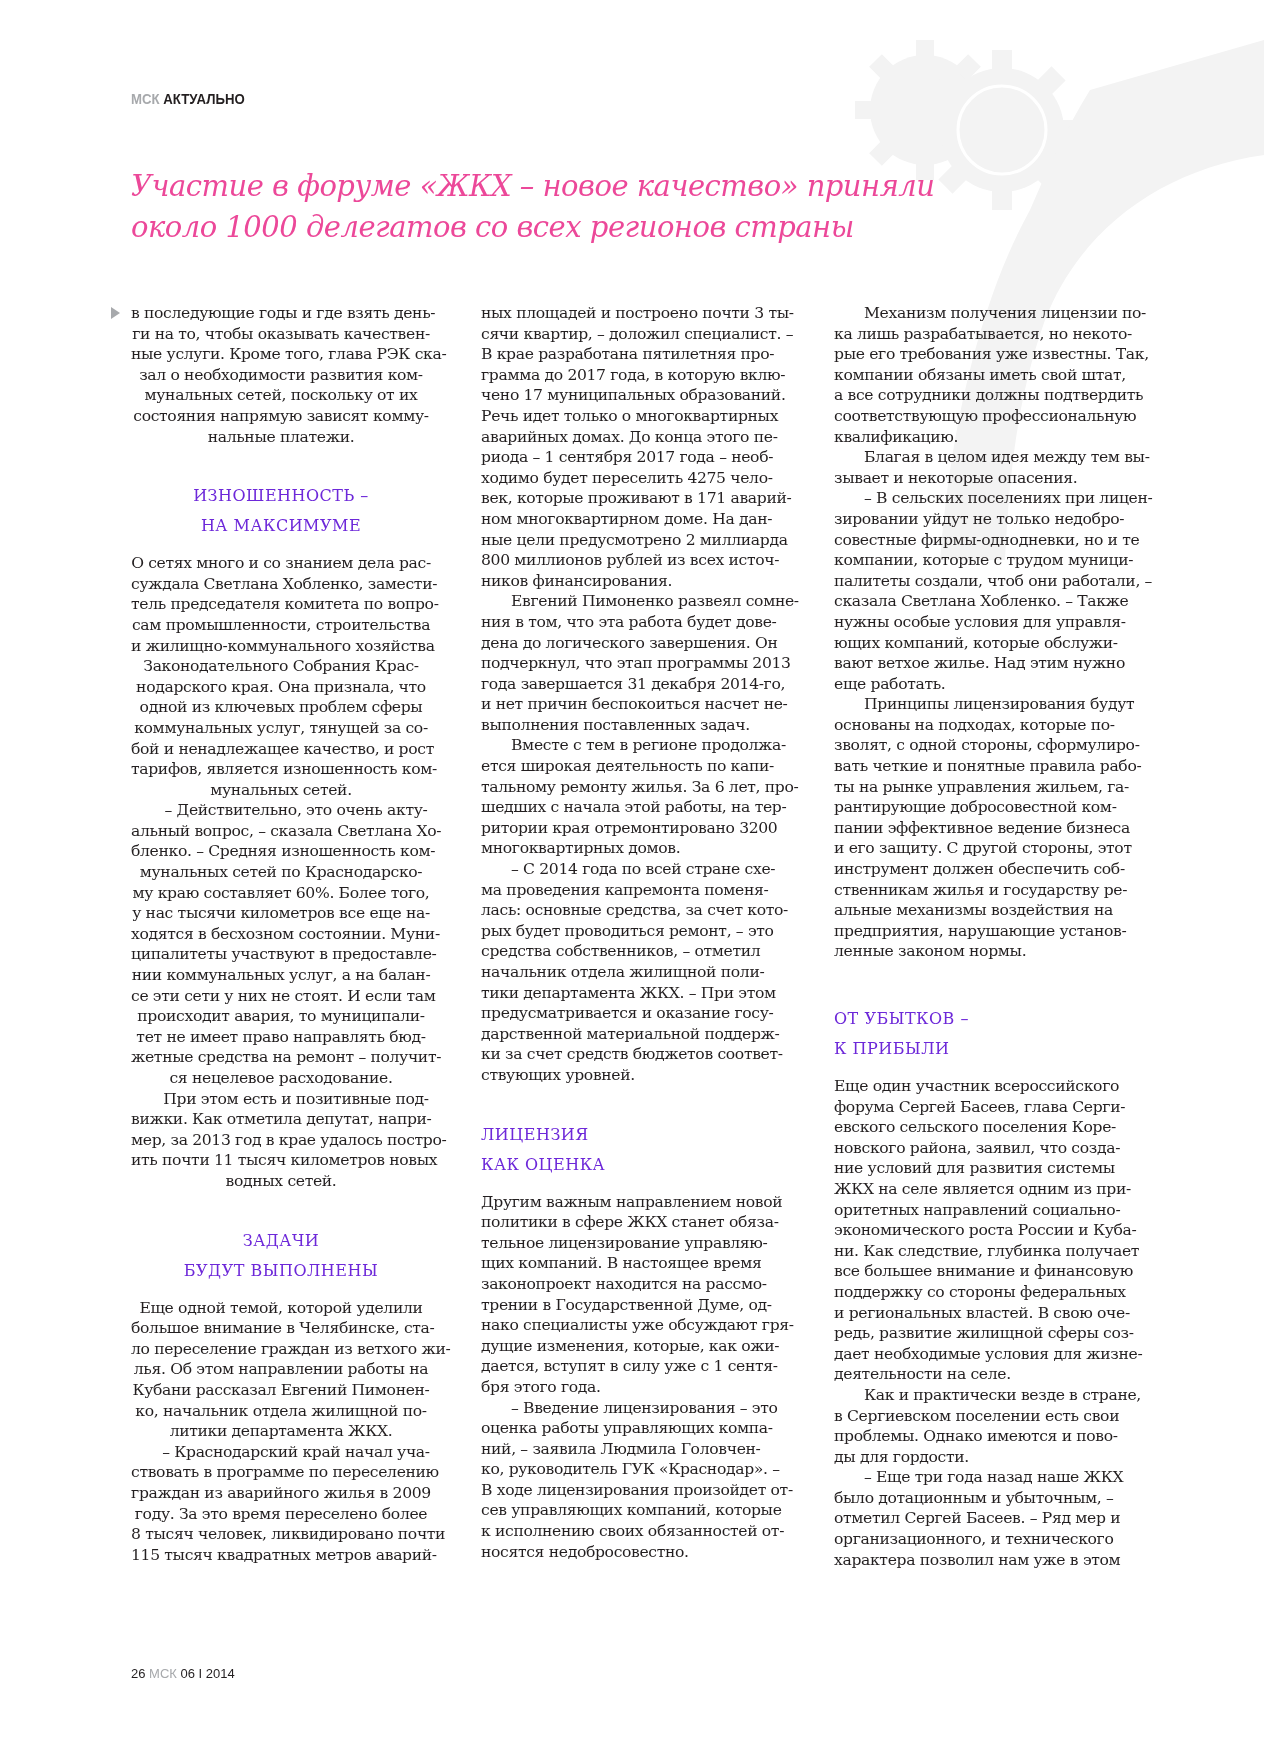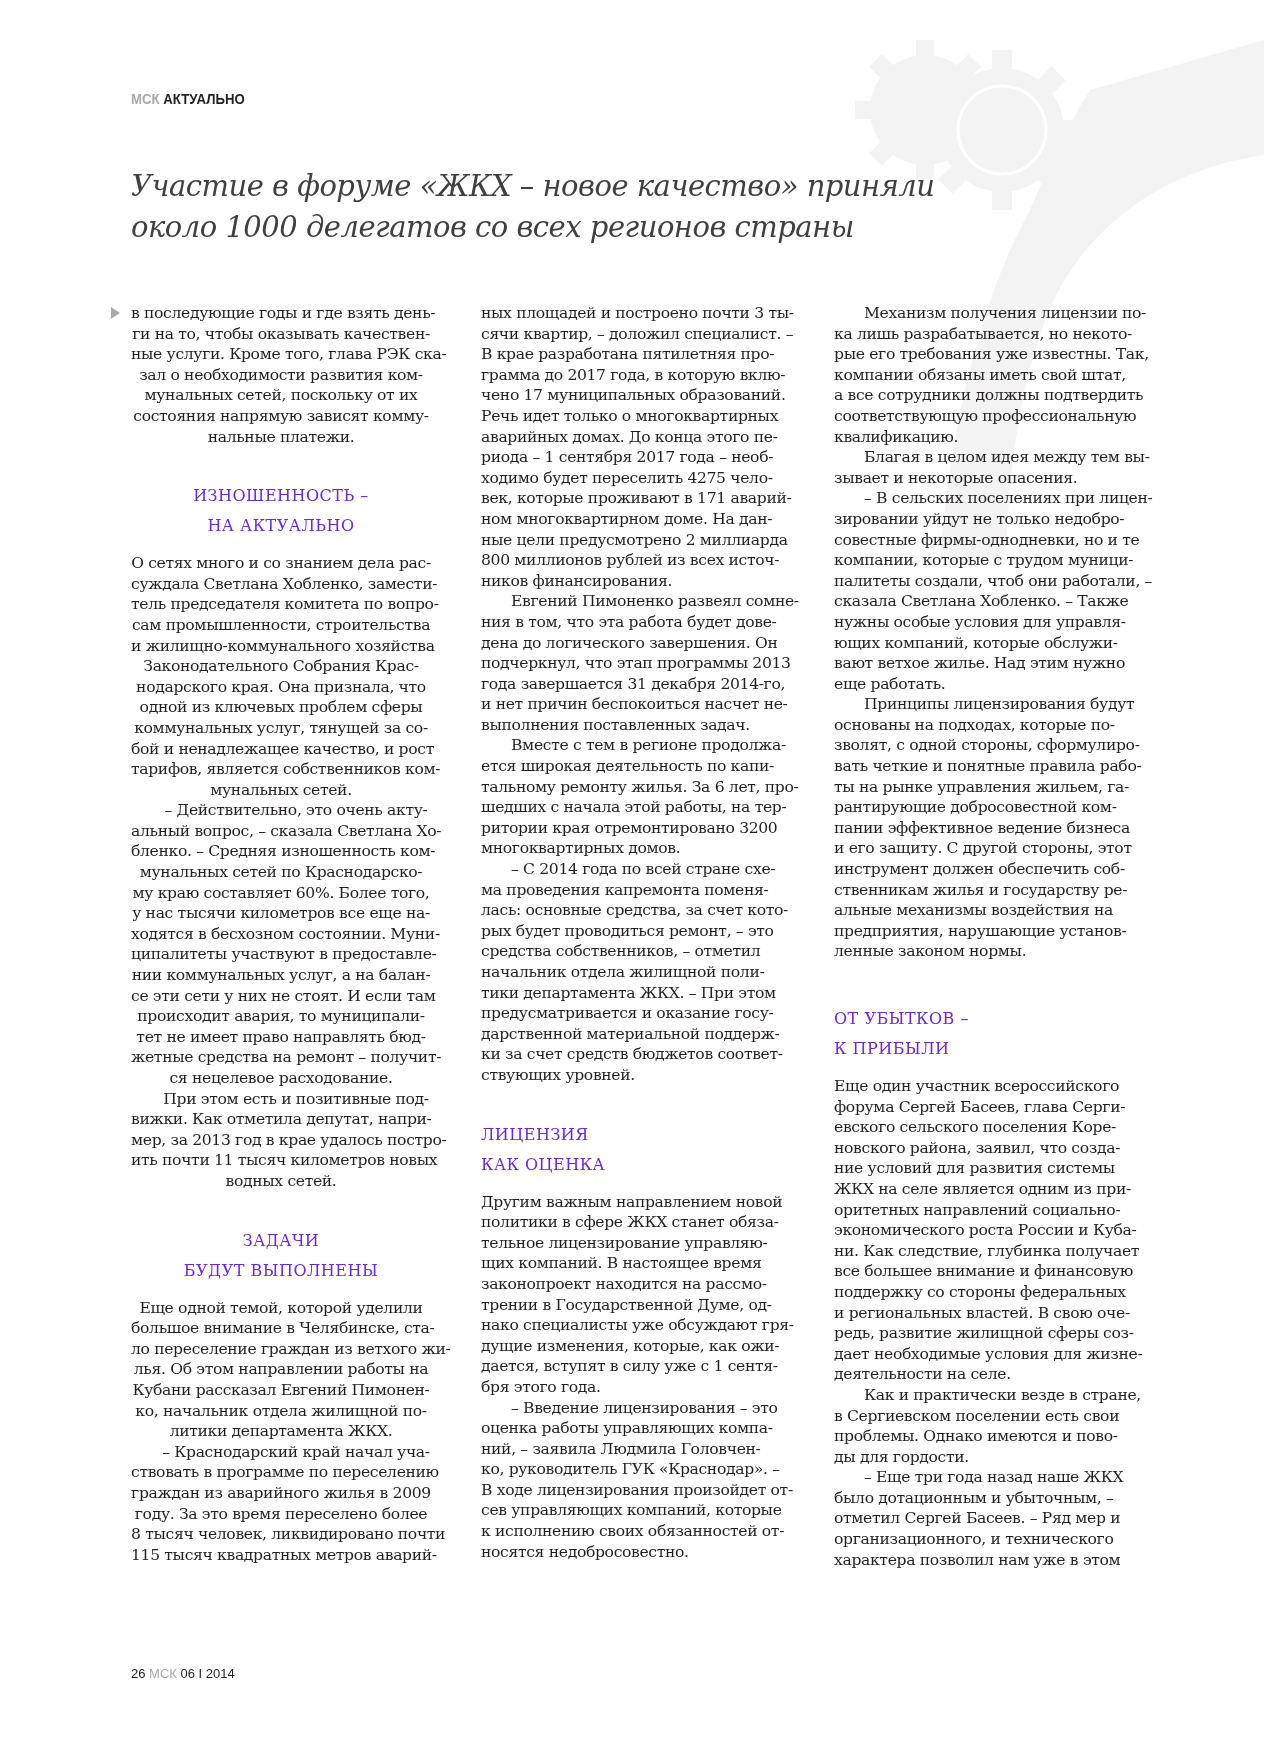--- a/index.html
+++ b/index.html
@@ -1,21 +1,21 @@
 <!DOCTYPE html>
 <html><head>
 <meta charset="utf-8">
 <style>
   html, body { margin: 0; padding: 0; background: #ffffff; }
   body { width: 1264px; height: 1760px; position: relative; overflow: hidden; font-family: "DejaVu Serif", serif; color: #231f20; }
   .gear-bg { position: absolute; left: 830px; top: 0; width: 434px; height: 700px; z-index: 0; }
   .section-label { position: absolute; left: 131px; top: 90px; font-family: "Liberation Sans", sans-serif; font-size: 15px; font-weight: bold; letter-spacing: 0px; z-index: 1; transform: scaleX(0.88); transform-origin: left; }
   .section-label .brand { color: #a7a9ac; }
   .section-label .rubric { color: #231f20; }
-  .headline { position: absolute; left: 131px; top: 166px; font-family: "DejaVu Serif", serif; font-style: italic; font-size: 29px; line-height: 41px; color: #404040; z-index: 1; letter-spacing: -0.5px; }
+  .headline { position: absolute; left: 131px; top: 166px; font-family: "DejaVu Serif", serif; font-style: italic; font-size: 29px; line-height: 41px; color: #ec4899; z-index: 1; letter-spacing: -0.5px; }
   .headline div { white-space: nowrap; }
   .col { position: absolute; top: 303px; width: 300px; z-index: 1; }
   .col1 { left: 131px; text-align: center; }
   .col2 { left: 481px; }
   .col3 { left: 834px; }
   .line { font-size: 15.6px; line-height: 20.6px; white-space: nowrap; letter-spacing: -0.35px; height: 20.6px; }
   .line.indent { padding-left: 30px; }
   .subhead { font-family: "DejaVu Serif", serif; color: #6d28d9; font-size: 16px; line-height: 30px; letter-spacing: 0.5px; }
   .bullet { position: absolute; left: -20px; top: 4px; width: 0; height: 0; border-top: 6px solid transparent; border-bottom: 6px solid transparent; border-left: 9px solid #a7a9ac; }
   .footer { position: absolute; left: 131px; top: 1666px; font-family: "Liberation Sans", sans-serif; font-size: 13px; color: #231f20; z-index: 1; }
@@ -74,34 +74,34 @@
     <div class="line">в последующие годы и где взять день-</div>
     <div class="line">ги на то, чтобы оказывать качествен-</div>
     <div class="line">ные услуги. Кроме того, глава РЭК ска-</div>
     <div class="line">зал о необходимости развития ком-</div>
     <div class="line">мунальных сетей, поскольку от их</div>
     <div class="line">состояния напрямую зависят комму-</div>
     <div class="line">нальные платежи.</div>
   </div>
   <div class="subhead" style="margin-top:34px;margin-bottom:12px">
     <div>ИЗНОШЕННОСТЬ –</div>
-    <div>НА АКТУАЛЬНО</div>
+    <div>НА МАКСИМУМЕ</div>
   </div>
   <div>
     <div class="line">О сетях много и со знанием дела рас-</div>
     <div class="line">суждала Светлана Хобленко, замести-</div>
     <div class="line">тель председателя комитета по вопро-</div>
     <div class="line">сам промышленности, строительства</div>
     <div class="line">и жилищно-коммунального хозяйства</div>
     <div class="line">Законодательного Собрания Крас-</div>
     <div class="line">нодарского края. Она признала, что</div>
     <div class="line">одной из ключевых проблем сферы</div>
     <div class="line">коммунальных услуг, тянущей за со-</div>
     <div class="line">бой и ненадлежащее качество, и рост</div>
-    <div class="line">тарифов, является собственников ком-</div>
+    <div class="line">тарифов, является изношенность ком-</div>
     <div class="line">мунальных сетей.</div>
   </div>
   <div>
     <div class="line indent">– Действительно, это очень акту-</div>
     <div class="line">альный вопрос, – сказала Светлана Хо-</div>
     <div class="line">бленко. – Средняя изношенность ком-</div>
     <div class="line">мунальных сетей по Краснодарско-</div>
     <div class="line">му краю составляет 60%. Более того,</div>
     <div class="line">у нас тысячи километров все еще на-</div>
     <div class="line">ходятся в бесхозном состоянии. Муни-</div>

